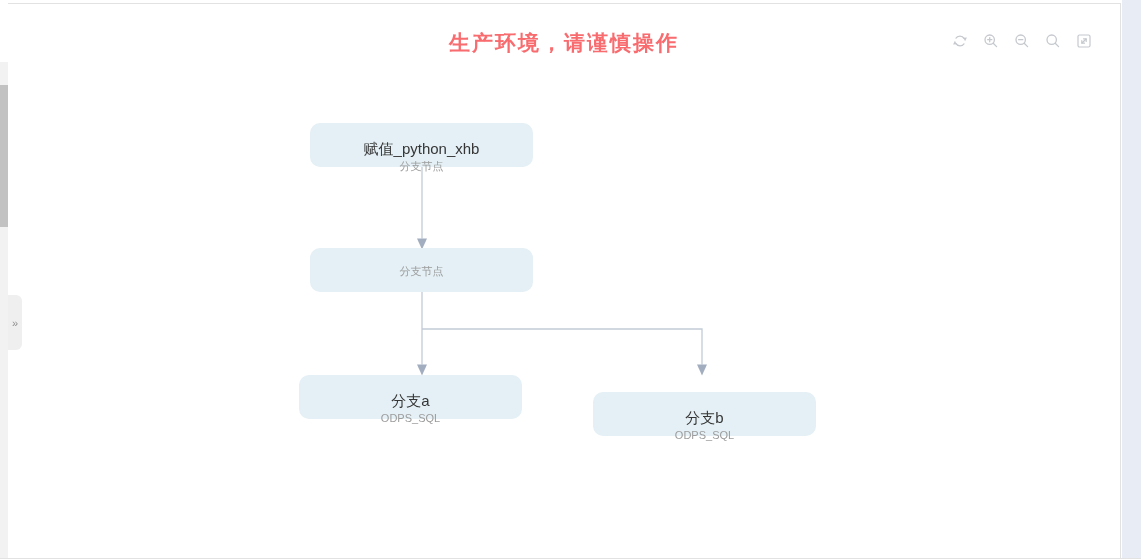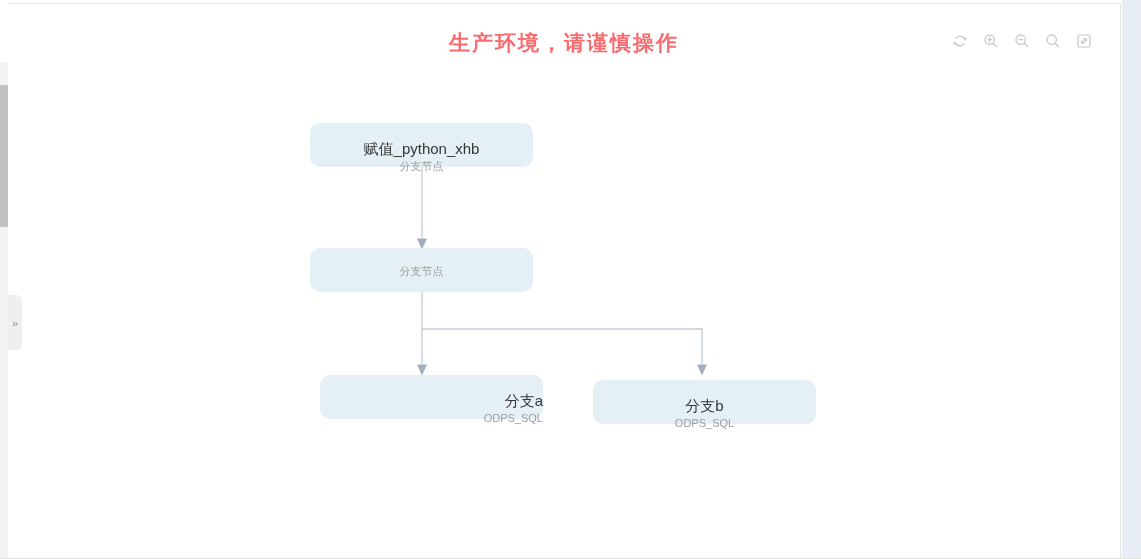--- a/index.html
+++ b/index.html
@@ -103,24 +103,24 @@
   <polygon points="697,364.5 707,364.5 702,375.5" fill="var(--edge-arrow)"></polygon>
 </svg>
 
 <div class="node" style="left:310px;top:123px;">
   <div class="node-title">赋值_python_xhb</div>
   <div class="node-sub">分支节点</div>
 </div>
 <div class="node" style="left:310px;top:248px;">
   <div class="node-sub">分支节点</div>
 </div>
-<div class="node" style="left:320px;top:375px;text-align:right;">
+<div class="node" style="left:299px;top:375px;">
   <div class="node-title">分支a</div>
   <div class="node-sub">ODPS_SQL</div>
 </div>
-<div class="node" style="left:593px;top:380px;">
+<div class="node" style="left:593px;top:392px;">
   <div class="node-title">分支b</div>
   <div class="node-sub">ODPS_SQL</div>
 </div>
 
 <div class="panel-toggle">
   <span>»</span>
 </div>
 
 </body></html>

